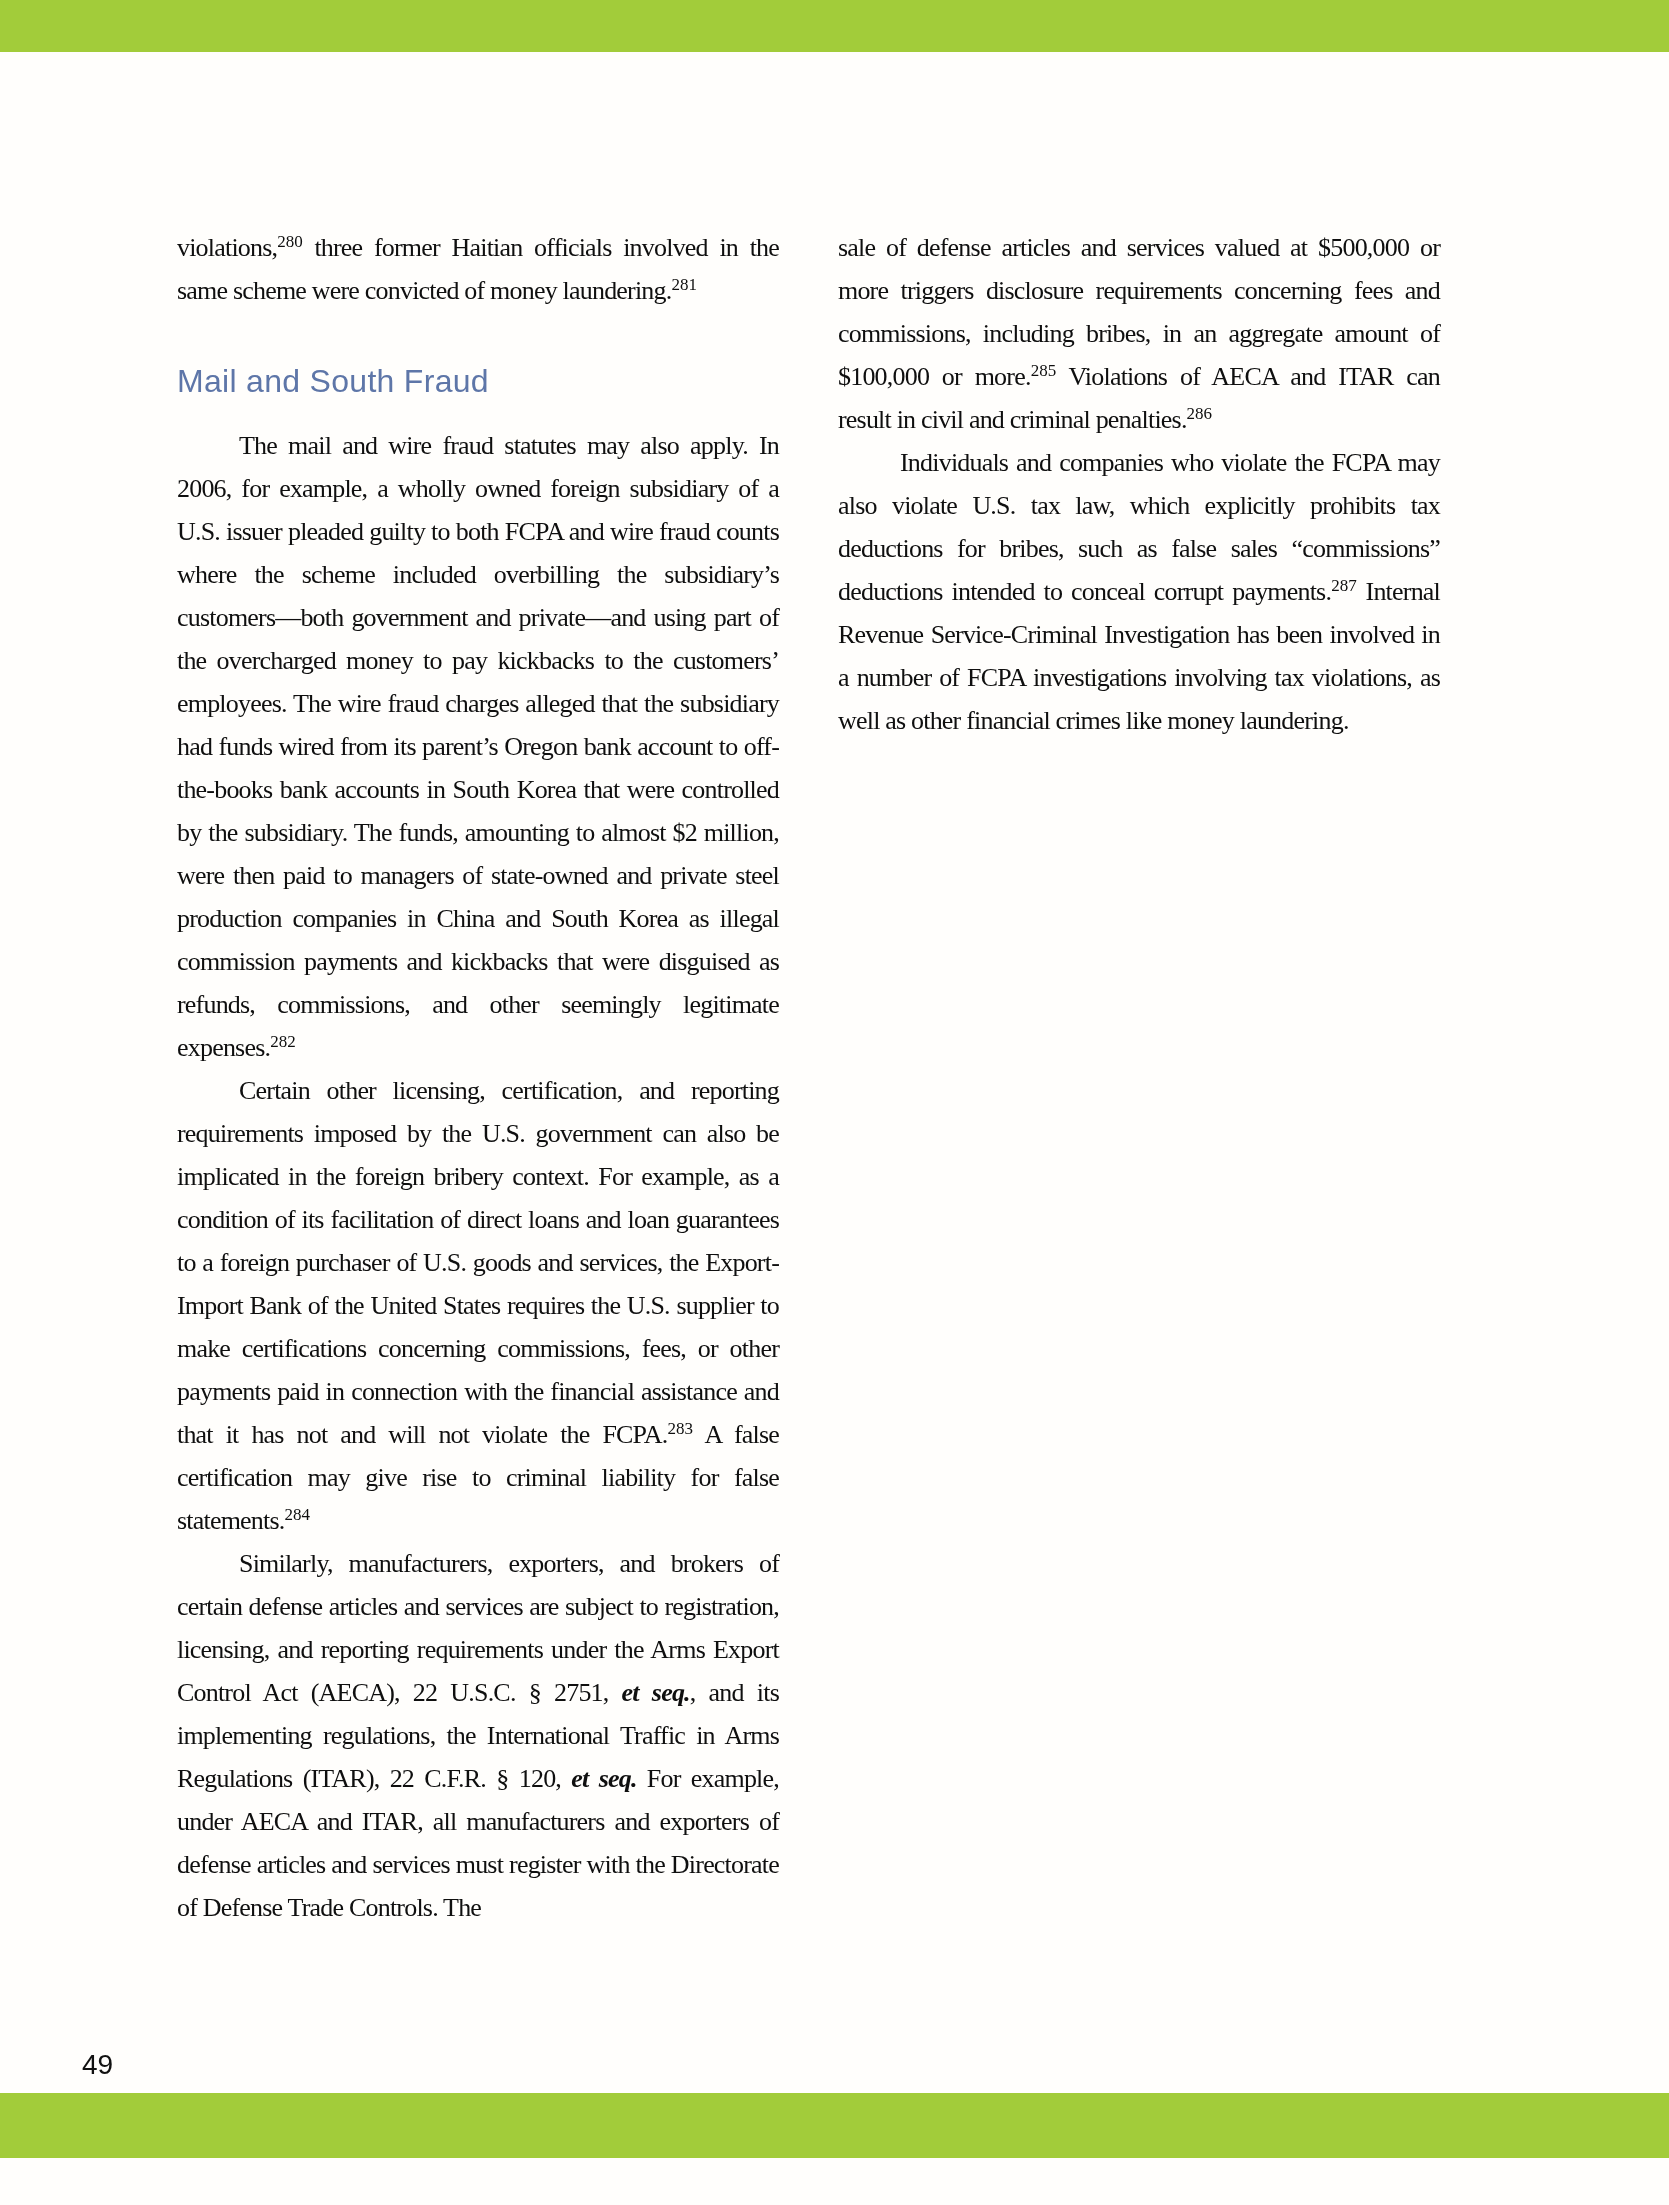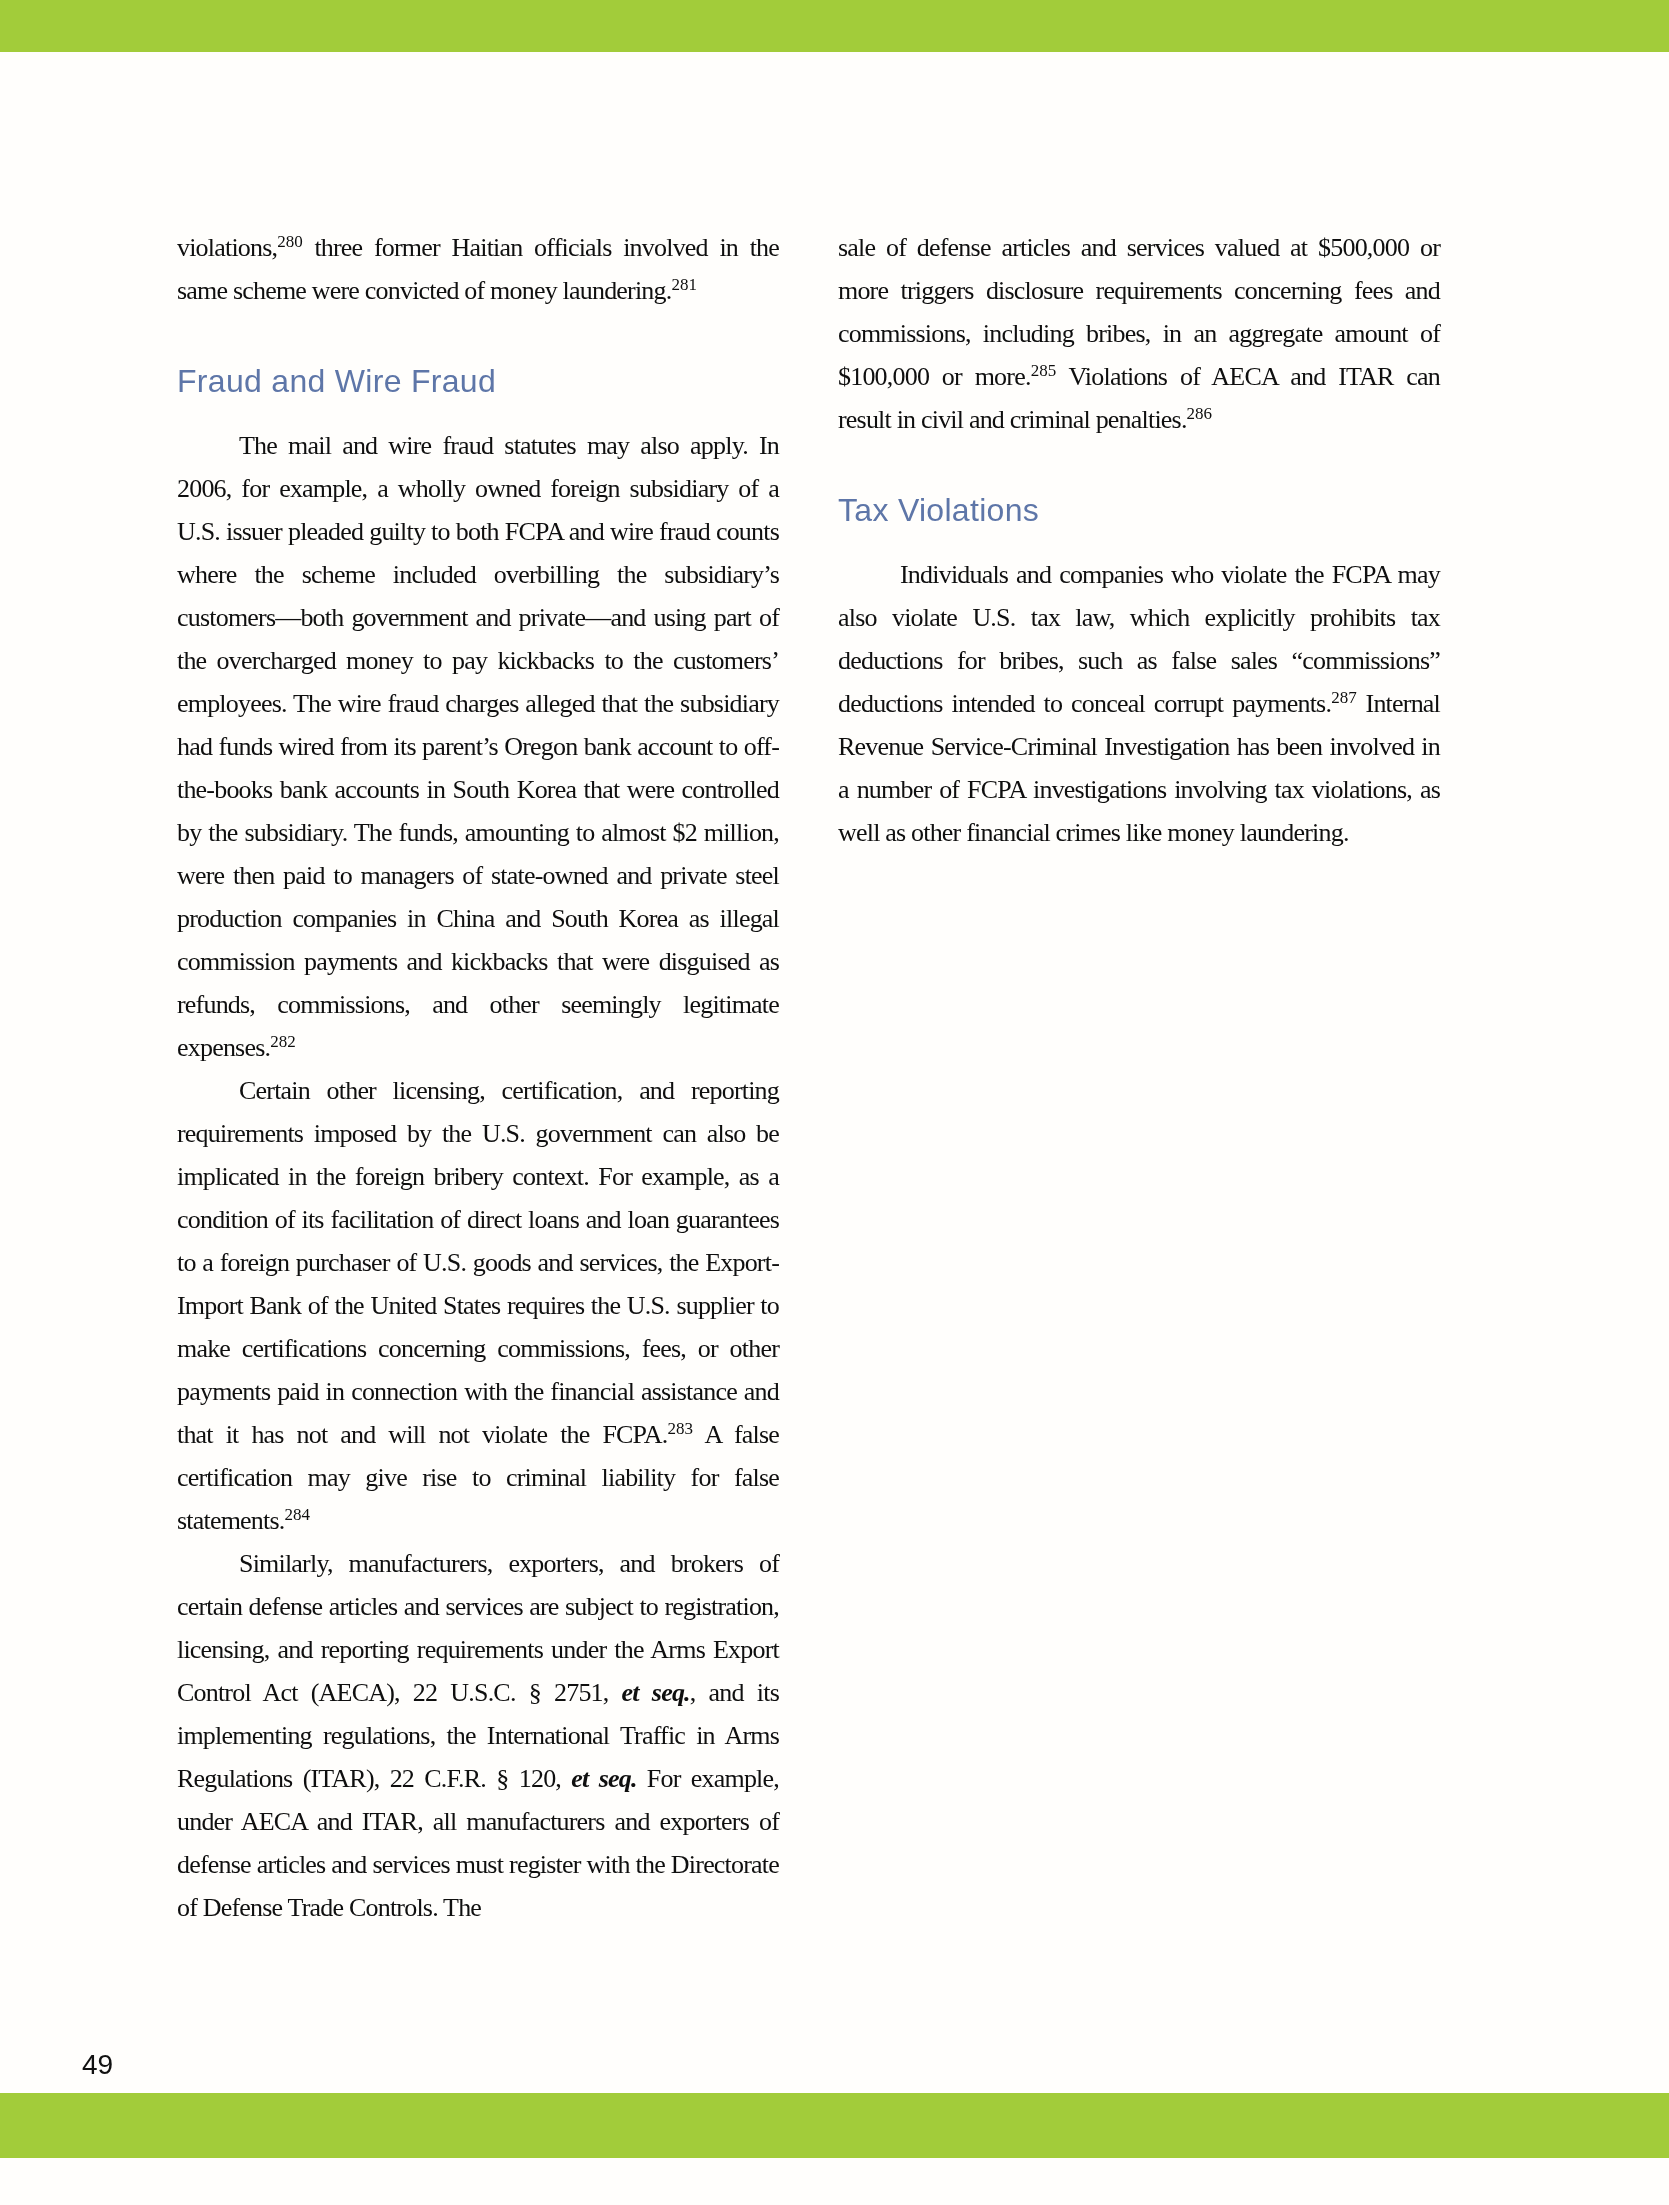--- a/index.html
+++ b/index.html
@@ -80,28 +80,27 @@
 </style>
 </head>
 <body>
 
 <div class="page">
   <div class="accent-bar top"></div>
 
   <div class="content">
     <div class="column">
         <p class="body-paragraph"><span>violations,</span><sup>280</sup><span> three former Haitian officials involved in the same scheme were convicted of money laundering.</span><sup>281</sup></p>
-        <h2 class="section-heading">Fraud and Wire Fraud</h2>
+        <h2 class="section-heading">Mail and South Fraud</h2>
         <p class="body-paragraph indent"><span>The mail and wire fraud statutes may also apply. In 2006, for example, a wholly owned foreign subsidiary of a U.S. issuer pleaded guilty to both FCPA and wire fraud counts where the scheme included overbilling the subsidiary’s customers—both government and private—and using part of the overcharged money to pay kickbacks to the customers’ employees. The wire fraud charges alleged that the subsidiary had funds wired from its parent’s Oregon bank account to off-the-books bank accounts in South Korea that were controlled by the subsidiary. The funds, amounting to almost $2 million, were then paid to managers of state-owned and private steel production companies in China and South Korea as illegal commission payments and kickbacks that were disguised as refunds, commissions, and other seemingly legitimate expenses.</span><sup>282</sup></p>
         <p class="body-paragraph indent"><span>Certain other licensing, certification, and reporting requirements imposed by the U.S. government can also be implicated in the foreign bribery context. For example, as a condition of its facilitation of direct loans and loan guarantees to a foreign purchaser of U.S. goods and services, the Export-Import Bank of the United States requires the U.S. supplier to make certifications concerning commissions, fees, or other payments paid in connection with the financial assistance and that it has not and will not violate the FCPA.</span><sup>283</sup><span> A false certification may give rise to criminal liability for false statements.</span><sup>284</sup></p>
         <p class="body-paragraph indent"><span>Similarly, manufacturers, exporters, and brokers of certain defense articles and services are subject to registration, licensing, and reporting requirements under the Arms Export Control Act (AECA), 22 U.S.C. § 2751, </span><em>et seq.</em><span>, and its implementing regulations, the International Traffic in Arms Regulations (ITAR), 22 C.F.R. § 120, </span><em>et seq.</em><span> For example, under AECA and ITAR, all manufacturers and exporters of defense articles and services must register with the Directorate of Defense Trade Controls. The</span></p>
       </div>
     <div class="column">
         <p class="body-paragraph"><span>sale of defense articles and services valued at $500,000 or more triggers disclosure requirements concerning fees and commissions, including bribes, in an aggregate amount of $100,000 or more.</span><sup>285</sup><span> Violations of AECA and ITAR can result in civil and criminal penalties.</span><sup>286</sup></p>
-        <h2 class="section-heading">Tax Violations</h2>
         <p class="body-paragraph indent"><span>Individuals and companies who violate the FCPA may also violate U.S. tax law, which explicitly prohibits tax deductions for bribes, such as false sales “commissions” deductions intended to conceal corrupt payments.</span><sup>287</sup><span> Internal Revenue Service-Criminal Investigation has been involved in a number of FCPA investigations involving tax violations, as well as other financial crimes like money laundering.</span></p>
       </div>
   </div>
 
   <div class="page-number">49</div>
 
   <div class="accent-bar bottom"></div>
 
 </div>
 

